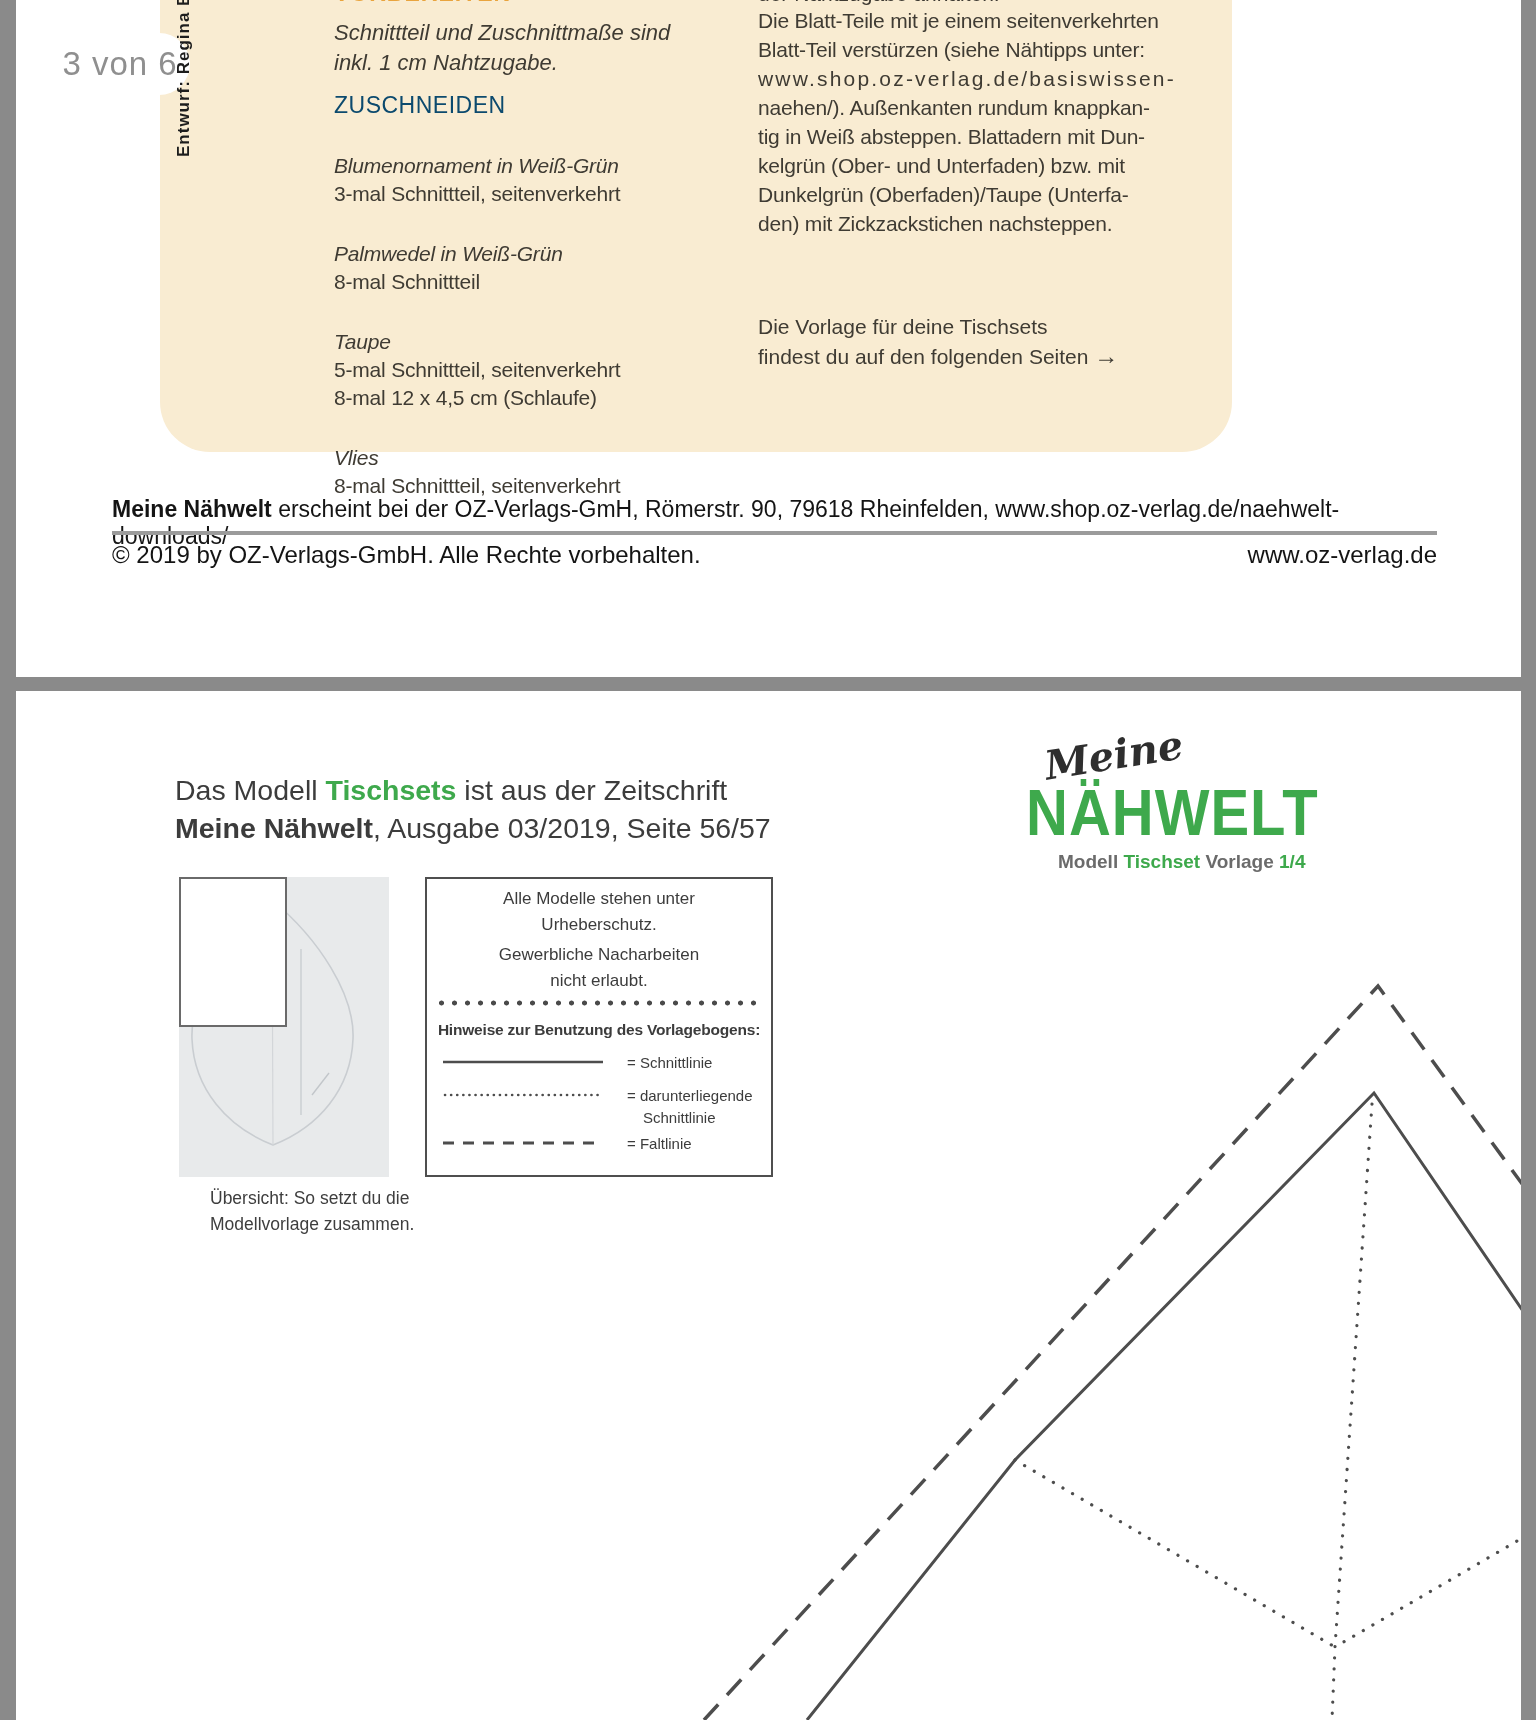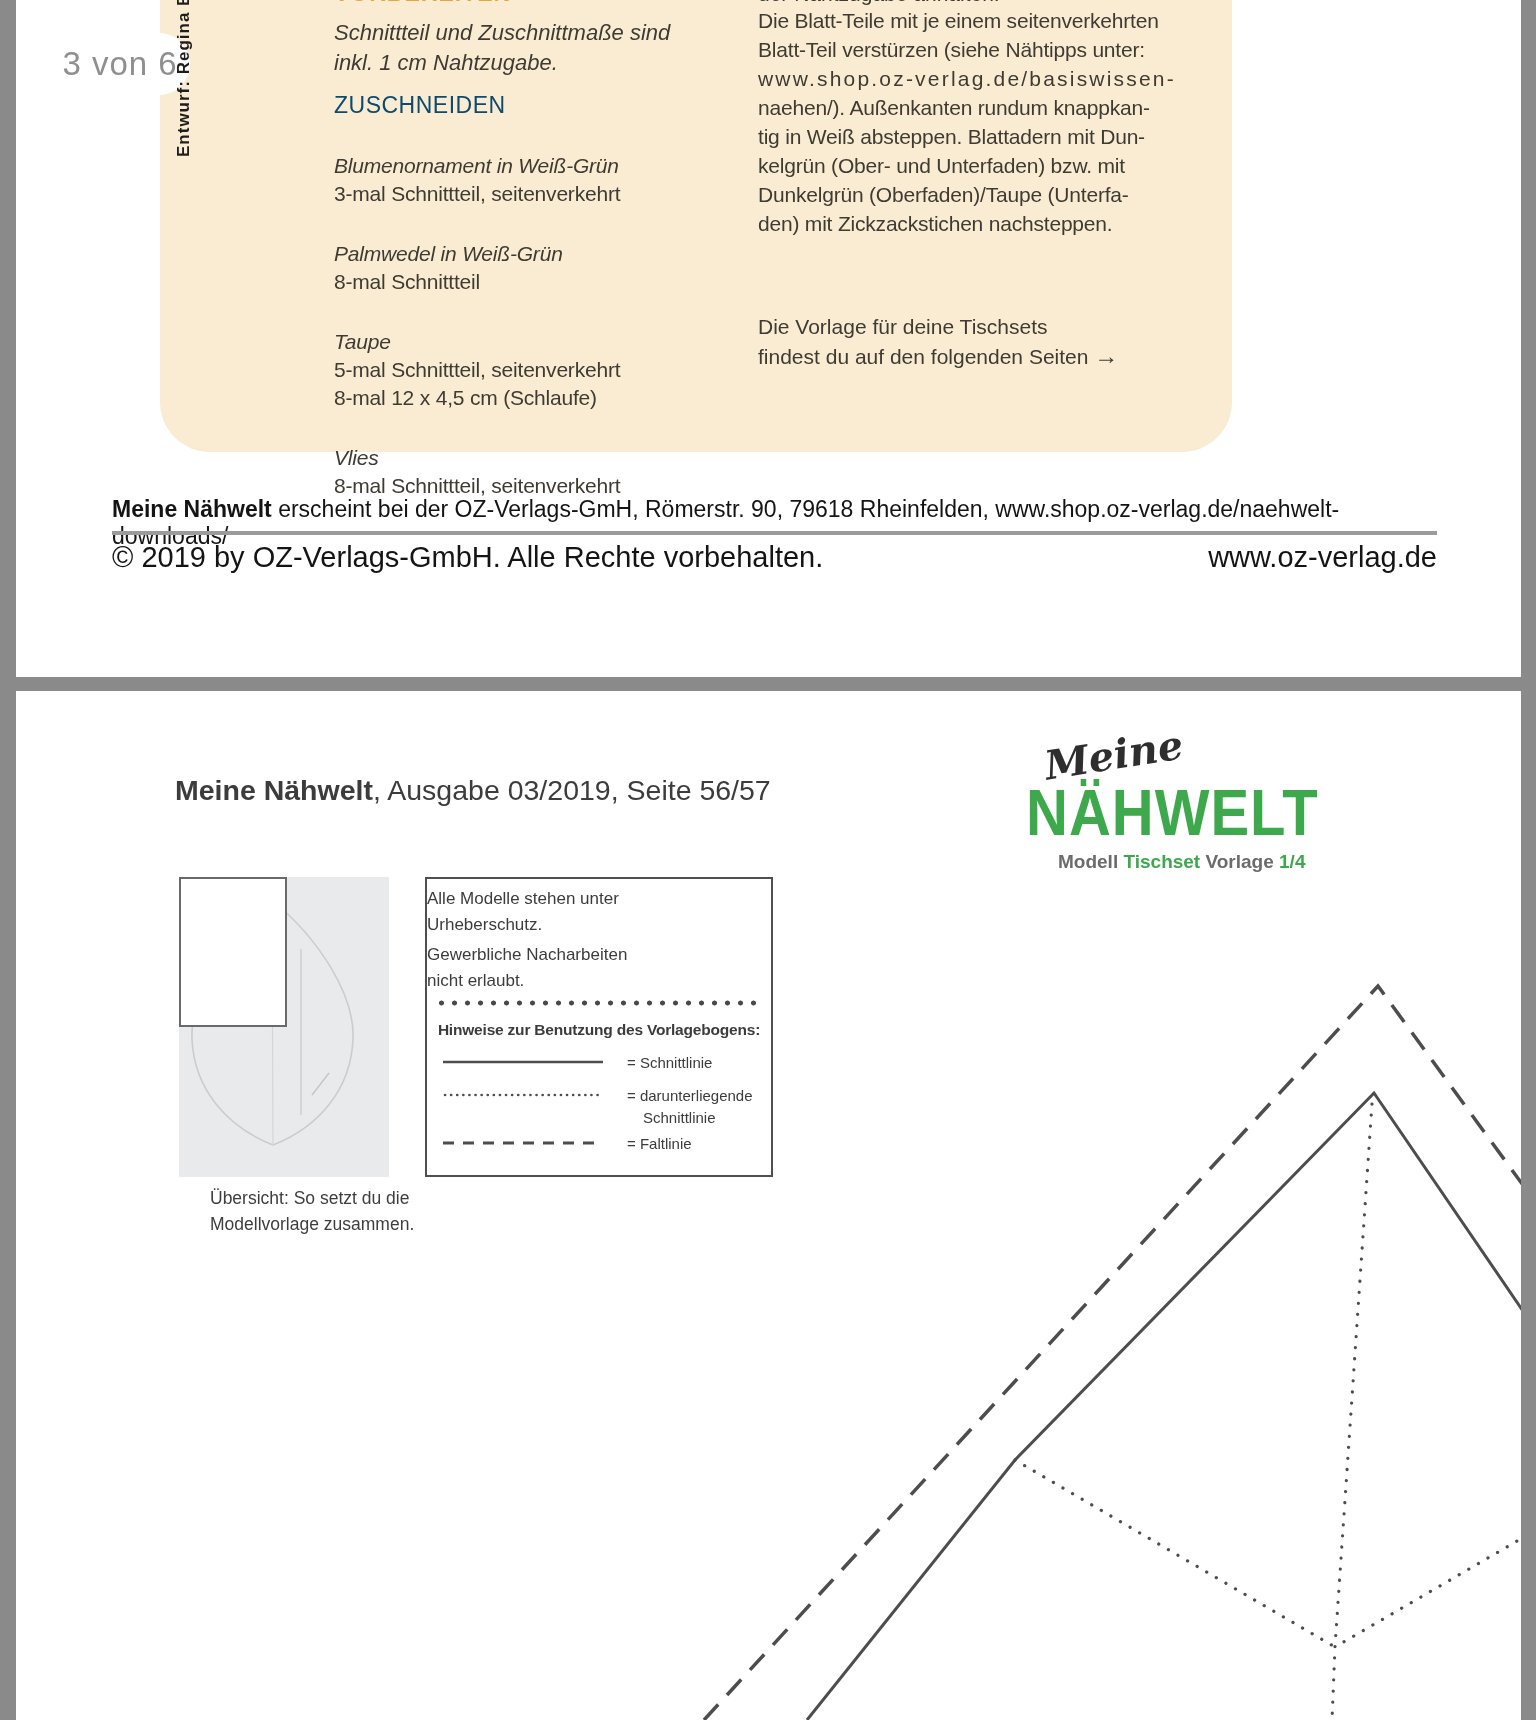--- a/index.html
+++ b/index.html
@@ -29,40 +29,40 @@
   .cut-list{position:absolute;left:0;top:120px;font-size:21px;line-height:28px;letter-spacing:-0.2px;}
   .cut-list .bi{font-style:italic;font-weight:normal;margin-top:32px;}
   .rbody{position:absolute;left:0;top:6px;font-size:21px;line-height:29px;letter-spacing:-0.2px;}
   .rbody .tracked{letter-spacing:2.2px;}
   .rnote{position:absolute;left:0;top:312px;font-size:21px;line-height:29px;}
   .arrow{font-weight:bold;font-size:24px;}
   .footer1{position:absolute;left:96px;top:496px;width:1325px;z-index:2;font-size:23px;color:#141414;}
   .footer1 b{font-weight:bold;}
   .frule{position:absolute;left:96px;top:531px;width:1325px;height:4px;background:#9b9b9b;z-index:2;}
   .footer2{position:absolute;left:96px;top:541px;width:1325px;z-index:2;display:flex;
-    justify-content:space-between;font-size:29px;color:#141414;}
+    justify-content:space-between;font-size:24px;color:#141414;}
 
   
   .pattern-svg{position:absolute;left:0;top:0;z-index:1;}
   .p2-header{position:absolute;left:159px;top:80px;z-index:2;font-size:28.5px;line-height:38px;color:#3c3c3c;}
   .green{color:#3ea94c;font-weight:bold;}
   .bold{font-weight:bold;}
   .logo{position:absolute;left:1000px;top:40px;z-index:2;width:360px;}
   .logo-script{position:absolute;left:28px;top:0px;font-family:"DejaVu Serif",serif;
     font-style:italic;font-weight:bold;font-size:40px;color:#2e2e2e;transform:rotate(-9deg);}
   .logo-word{position:absolute;left:10px;top:44px;font-size:58px;font-weight:bold;color:#3ea94c;
     letter-spacing:1px;transform:scaleY(1.12);transform-origin:top left;}
   .logo-sub{position:absolute;left:42px;top:120px;font-size:19px;font-weight:bold;color:#6b6b6b;white-space:nowrap;}
   .thumb{position:absolute;left:163px;top:186px;width:210px;height:300px;background:#e8eaeb;z-index:2;}
   .thumb-rect{position:absolute;left:0;top:0;width:104px;height:146px;background:#ffffff;
     border:2px solid #6a6a6a;}
   .caption{position:absolute;left:162px;top:494px;z-index:2;font-size:17.5px;line-height:26px;color:#3e3e3e;margin-left:32px;}
   .legend{position:absolute;left:409px;top:186px;width:344px;height:296px;background:#ffffff;
     border:2px solid #4f4f4f;z-index:2;color:#3c3c3c;}
-  .lg-center{position:absolute;left:0;width:100%;text-align:left;font-size:17px;}
+  .lg-center{position:absolute;left:0;width:100%;text-align:center;font-size:17px;}
   .lg-dots{position:absolute;left:8px;top:121px;width:328px;height:6px;
     background-image:radial-gradient(circle,#4a4a4a 2.2px,transparent 2.8px);
     background-size:13px 6px;background-repeat:repeat-x;}
   .lg-head{position:absolute;left:0;top:142px;width:100%;text-align:center;
     font-size:15.5px;font-weight:bold;letter-spacing:-0.2px;}
   .lg-row-line{position:absolute;left:16px;width:160px;height:6px;}
   .lg-label{position:absolute;left:200px;font-size:15px;}
 </style>
 </head>
 <body>
@@ -129,20 +129,21 @@
 
     <svg class="pattern-svg" width="1505" height="1029" viewBox="0 0 1505 1029">
       <polyline points="688,1029 1362,295 1520,512" fill="none" stroke="#4d4d4d" stroke-width="3.5" stroke-dasharray="21 13"></polyline>
       <polyline points="791,1029 999,769 1358,402 1520,639" fill="none" stroke="#4d4d4d" stroke-width="3"></polyline>
       <polyline points="1356,413 1319,956 1316,1029" fill="none" stroke="#4d4d4d" stroke-width="3.2" stroke-linecap="round" stroke-dasharray="0.1 11"></polyline>
       <polyline points="999,769 1319,956" fill="none" stroke="#4d4d4d" stroke-width="3.2" stroke-linecap="round" stroke-dasharray="0.1 11"></polyline>
       <polyline points="1520,839 1319,956" fill="none" stroke="#4d4d4d" stroke-width="3.2" stroke-linecap="round" stroke-dasharray="0.1 11"></polyline>
     </svg>
 
     <div class="p2-header">
+      <div><span>Das Modell </span><span class="green">Tischsets</span><span> ist aus der Zeitschrift</span></div>
       <div><span class="bold">Meine Nähwelt</span><span>, Ausgabe 03/2019, Seite 56/57</span></div>
     </div>
 
     <div class="logo">
       <div class="logo-script">Meine</div>
       <div class="logo-word">NÄHWELT</div>
       <div class="logo-sub"><span>Modell </span><span class="green">Tischset </span><span>Vorlage </span><span class="green">1/4</span></div>
     </div>
 
     <div class="thumb">

